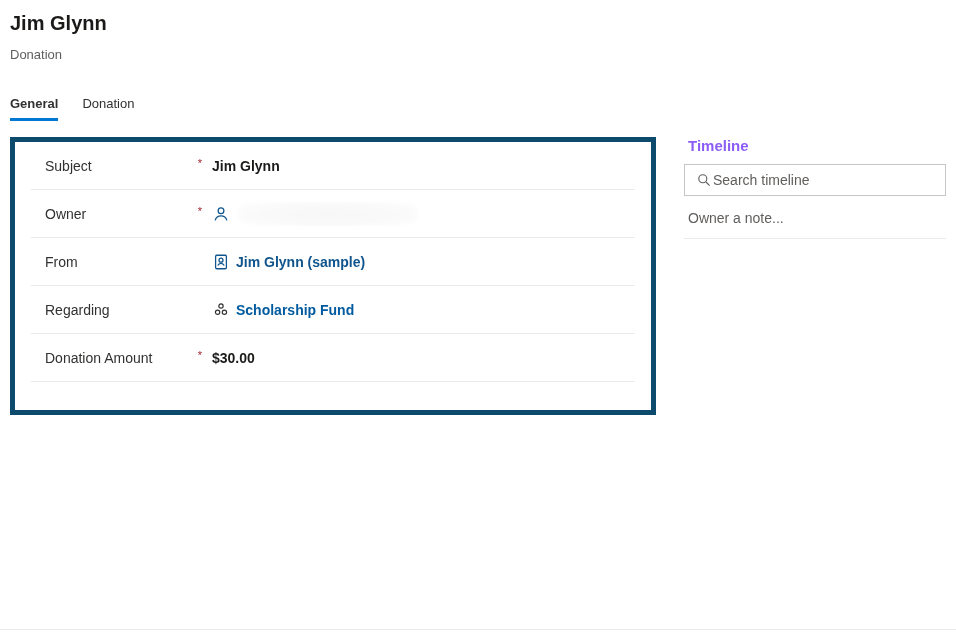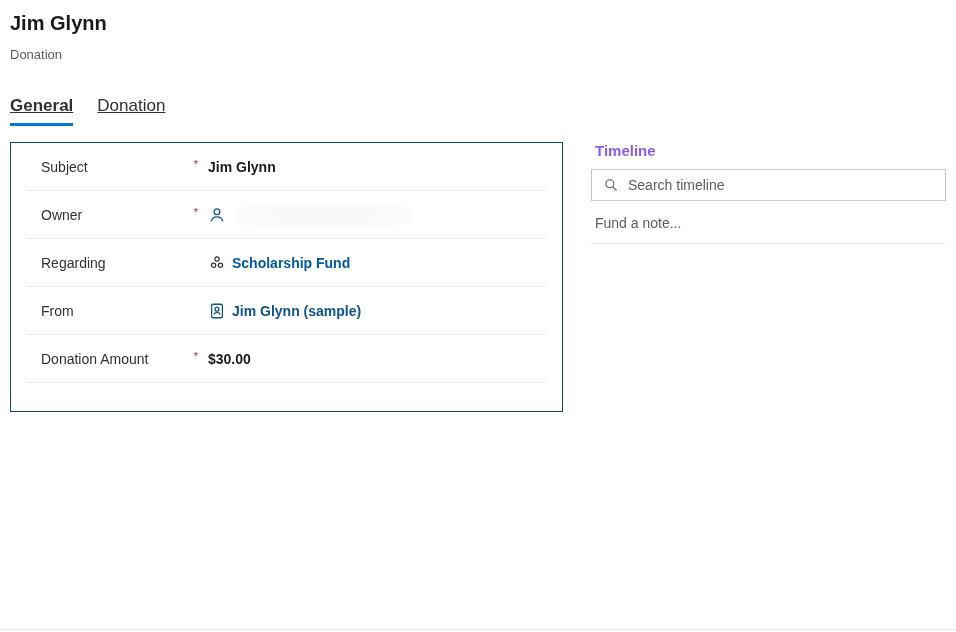--- a/index.html
+++ b/index.html
@@ -32,46 +32,45 @@
     }
     .tabs {
       display: flex;
       gap: 24px;
       padding: 0 10px;
       margin-top: 24px;
       border-bottom: 0px solid transparent;
     }
     .tab {
       padding: 4px 0 8px 0;
-      font-size: 17px;
+      font-size: 13px;
       color: #323130;
       cursor: pointer;
       position: relative;
-      text-decoration: underline;
     }
     .tab.active {
       font-weight: 600;
     }
     .tab.active::after {
       content: "";
       position: absolute;
       left: 0;
       right: 0;
       bottom: -2px;
       height: 3px;
       background: #0078d4;
     }
     .content {
       display: flex;
       gap: 24px;
       padding: 18px 10px 0 10px;
     }
     .panel-left {
-      width: 553px;
-      border: 1px solid #0c4a6e;
+      width: 646px;
+      border: 5px solid #0c4a6e;
       background: #fff;
       padding: 0 16px 28px 16px;
     }
     .field-row {
       display: flex;
       align-items: center;
       min-height: 48px;
       border-bottom: 1px solid #edebe9;
       padding: 0 4px 0 14px;
     }
@@ -148,21 +147,20 @@
     }
     .timeline-title {
       font-size: 15px;
       font-weight: 600;
       color: #8b5cf6;
       padding: 0 0 10px 4px;
     }
     .search-box {
       display: flex;
       align-items: center;
-      gap: 8px;
       border: 1px solid #c8c6c4;
       height: 32px;
       padding: 0 10px;
       color: #605e5c;
       cursor: text;
       width: 100%;
     }
     .search-box input {
       border: none;
       outline: none;
@@ -223,20 +221,37 @@
       <div class="req-mark">*</div>
       <div class="field-value">
         <span class="owner-pill">
           <span class="icon">
             <svg viewBox="0 0 20 20" width="18" height="18" fill="none" stroke="#0f548c" stroke-width="1.4">
               <circle cx="10" cy="6.5" r="3.2"></circle>
               <path d="M3.5 17c1-3.6 4-5 6.5-5s5.5 1.4 6.5 5"></path>
             </svg>
           </span>
           <span class="owner-blur"></span>
+        </span>
+      </div>
+    </div>
+
+    <div class="field-row">
+      <div class="field-label">From</div>
+      <div class="req-mark"></div>
+      <div class="field-value">
+        <span class="lookup-link">
+          <span class="icon">
+            <svg viewBox="0 0 20 20" width="18" height="18" fill="none" stroke="#0f548c" stroke-width="1.4">
+              <rect x="4" y="2.5" width="12" height="15" rx="1.5"></rect>
+              <circle cx="10" cy="8" r="2.2"></circle>
+              <path d="M6.5 14c.7-1.8 2-2.6 3.5-2.6s2.8.8 3.5 2.6"></path>
+            </svg>
+          </span>
+          <span>Jim Glynn (sample)</span>
         </span>
       </div>
     </div>
 
     <div class="field-row">
       <div class="field-label">Regarding</div>
       <div class="req-mark"></div>
       <div class="field-value">
         <span class="lookup-link blue2">
           <span class="icon">
@@ -245,53 +260,36 @@
               <circle cx="6.2" cy="12.5" r="2.4"></circle>
               <circle cx="13.8" cy="12.5" r="2.4"></circle>
             </svg>
           </span>
           <span>Scholarship Fund</span>
         </span>
       </div>
     </div>
 
     <div class="field-row">
-      <div class="field-label">From</div>
-      <div class="req-mark"></div>
-      <div class="field-value">
-        <span class="lookup-link">
-          <span class="icon">
-            <svg viewBox="0 0 20 20" width="18" height="18" fill="none" stroke="#0f548c" stroke-width="1.4">
-              <rect x="4" y="2.5" width="12" height="15" rx="1.5"></rect>
-              <circle cx="10" cy="8" r="2.2"></circle>
-              <path d="M6.5 14c.7-1.8 2-2.6 3.5-2.6s2.8.8 3.5 2.6"></path>
-            </svg>
-          </span>
-          <span>Jim Glynn (sample)</span>
-        </span>
-      </div>
-    </div>
-
-    <div class="field-row">
       <div class="field-label">Donation Amount</div>
       <div class="req-mark">*</div>
       <div class="field-value bold">$30.00</div>
     </div>
 
   </div>
 
   <div class="panel-right">
     <div class="timeline-title">Timeline</div>
     <div class="search-box">
       <span class="icon">
         <svg viewBox="0 0 20 20" width="16" height="16" fill="none" stroke="#605e5c" stroke-width="1.4">
           <circle cx="8.5" cy="8.5" r="5"></circle>
           <line x1="12.5" y1="12.5" x2="17" y2="17"></line>
         </svg>
       </span>
       <input type="text" placeholder="Search timeline" style="">
     </div>
-    <div class="note-prompt">Fund a note...</div>
+    <div class="note-prompt">Owner a note...</div>
     <div class="note-divider"></div>
   </div>
 </div>
 
 <div class="bottom-line"></div>
 
 </body></html>

